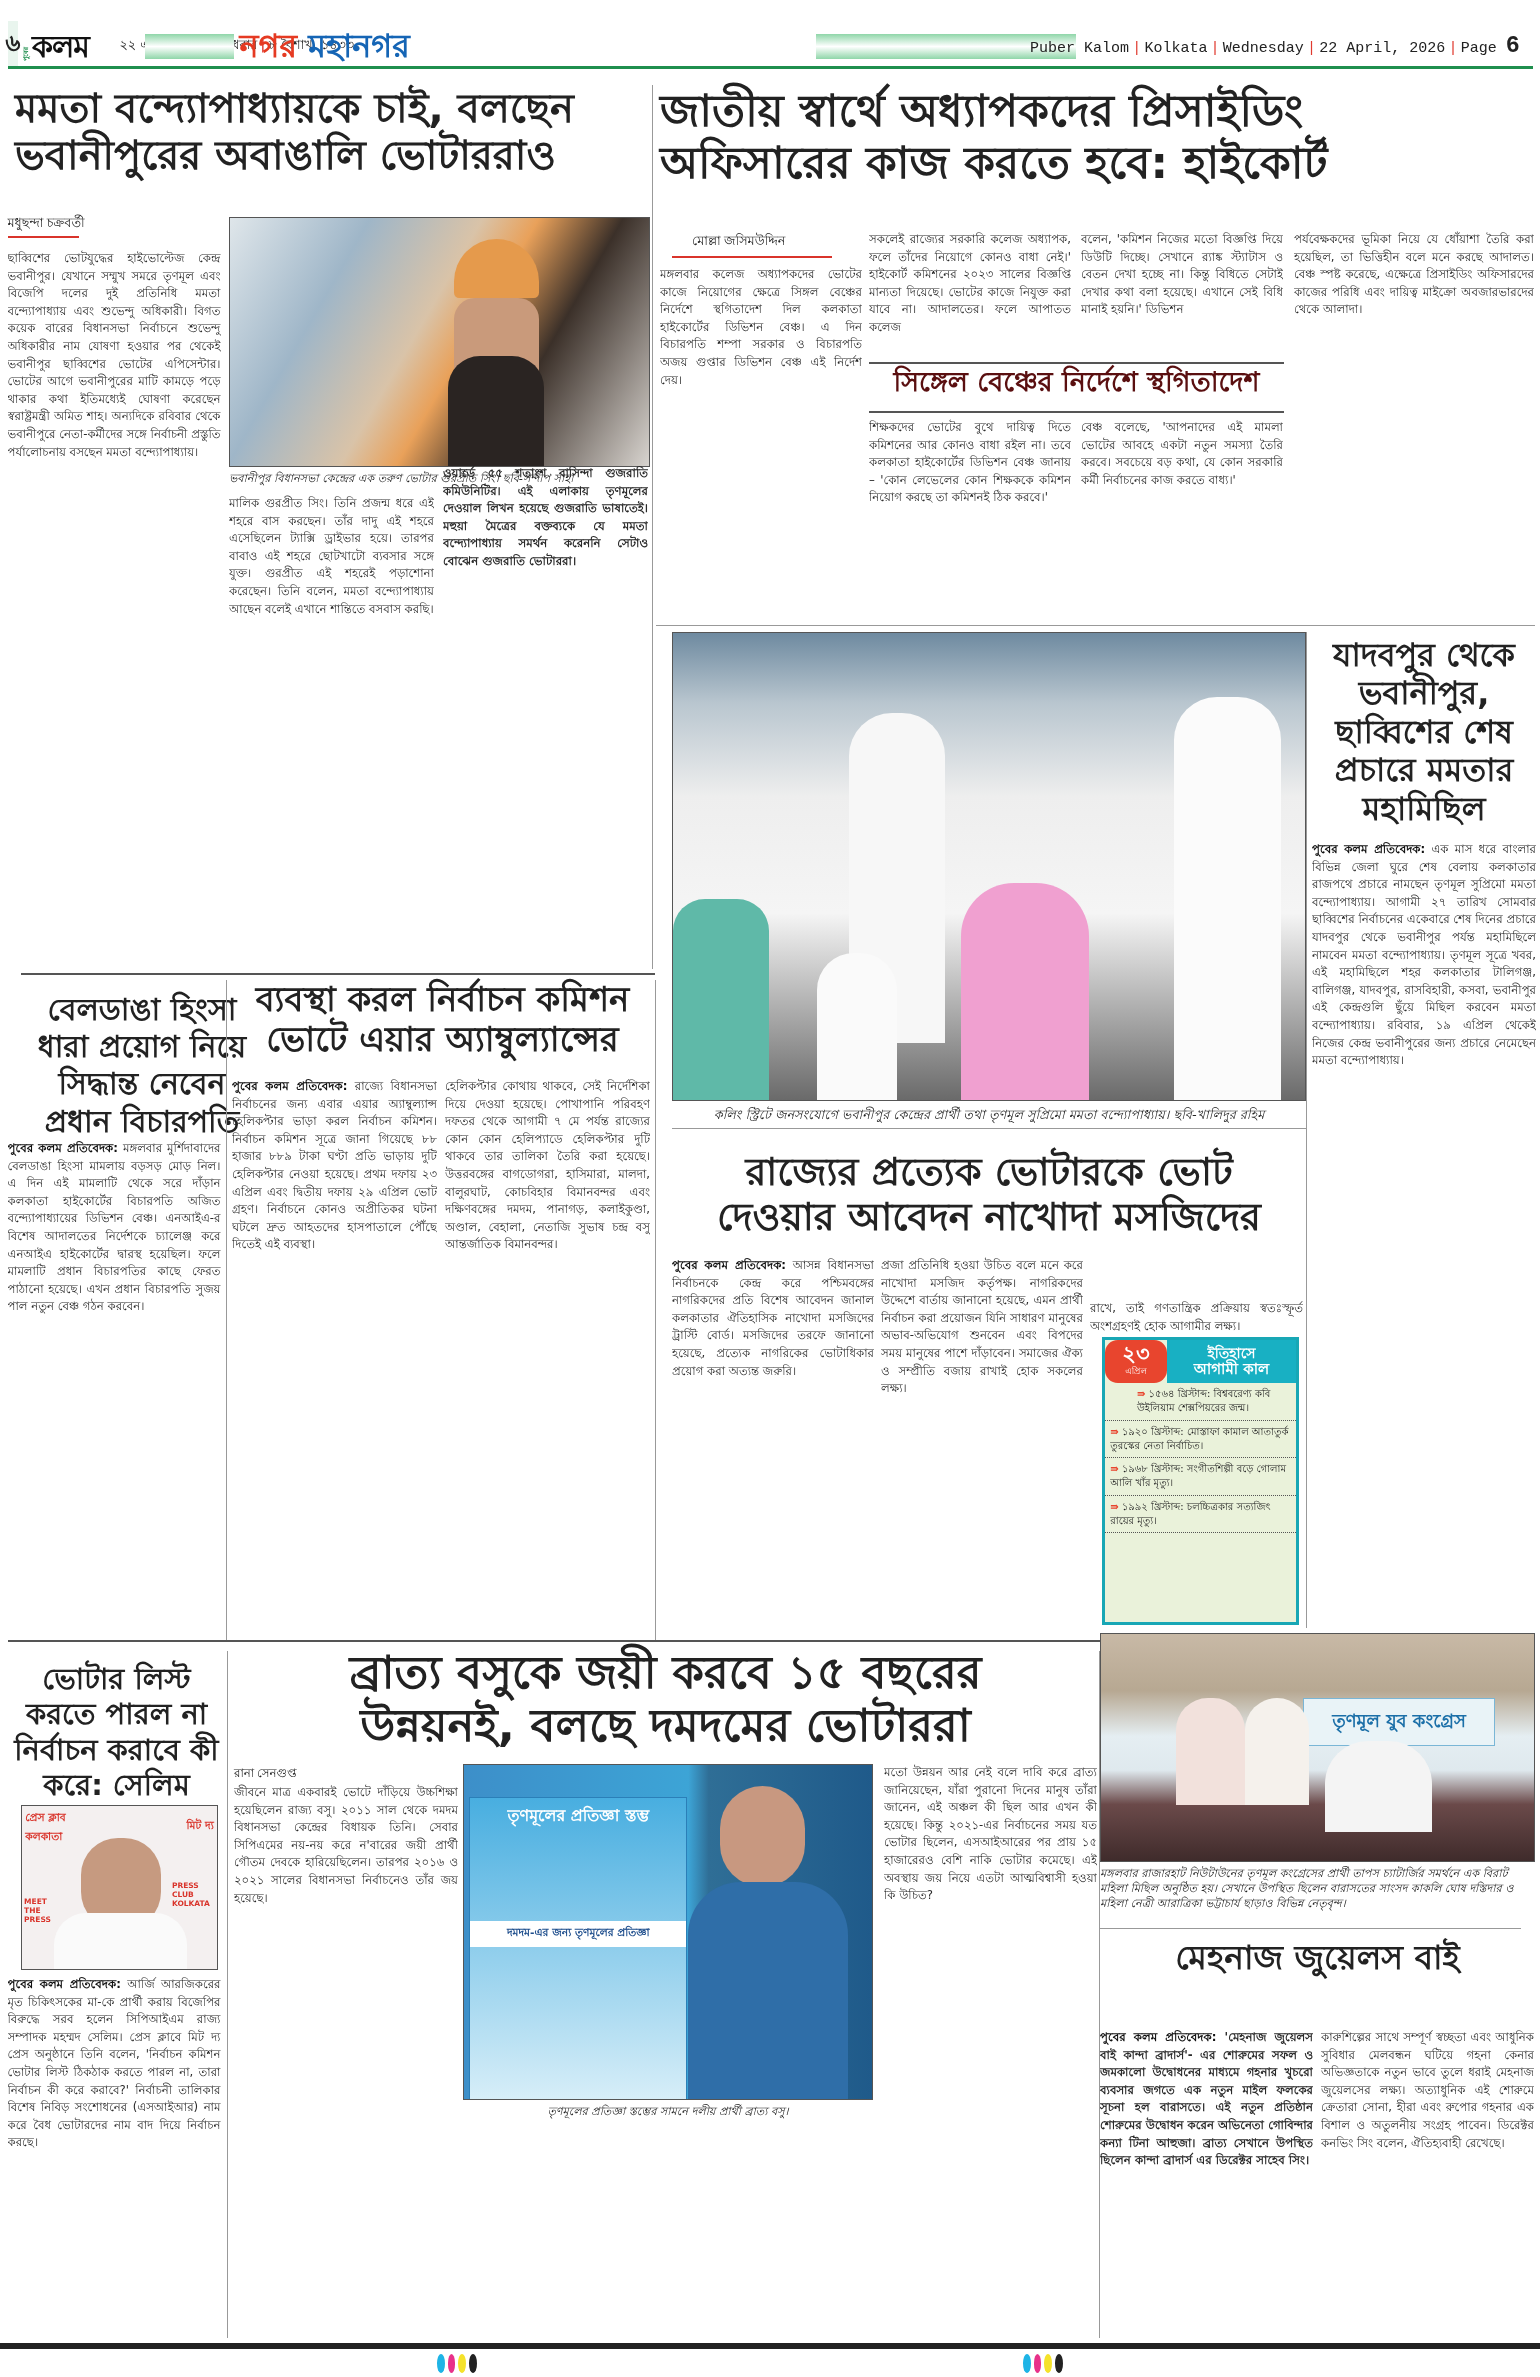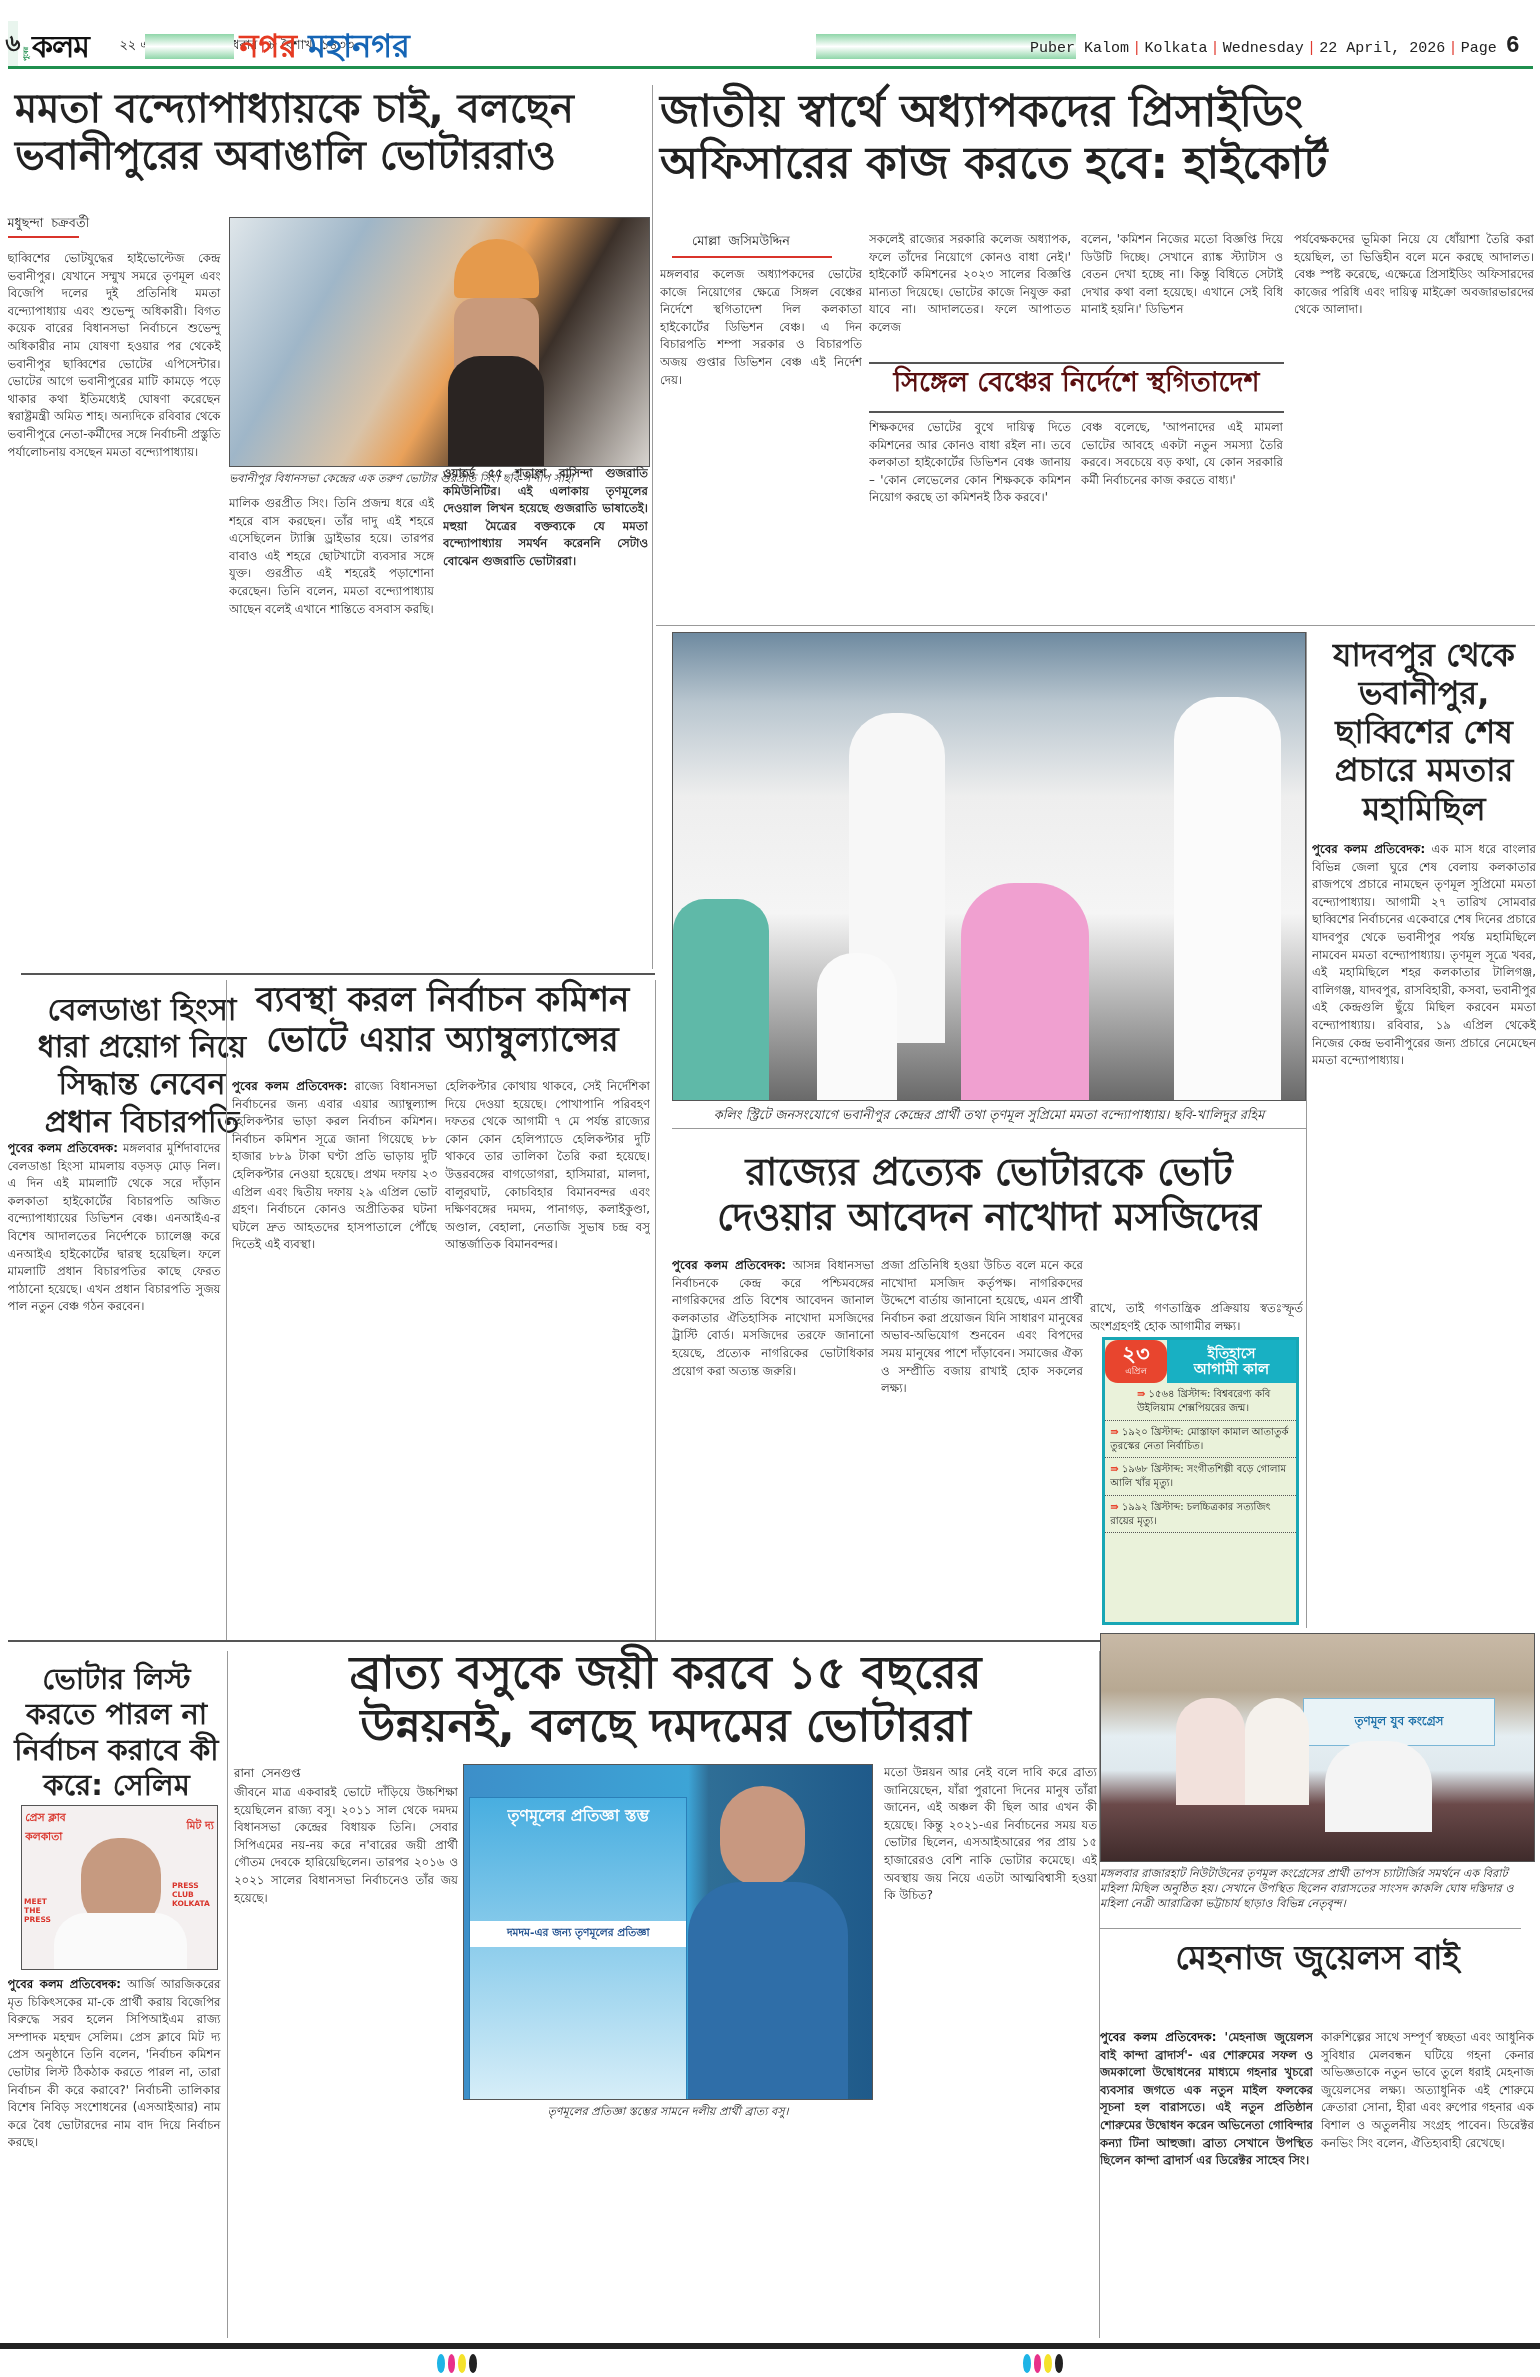--- a/index.html
+++ b/index.html
@@ -18,21 +18,21 @@
   .mh-section { top: 0; font-family: "DejaVu Sans", sans-serif; font-weight: bold; font-size: 32px; }
   .mh-section .w1 { color: #e53a22; } .mh-section .w2 { color: #1565b5; }
   .mh-right { top: 12px; right: 12.8px; font-family: Liberation Mono, monospace; font-size: 15px; color:#222; }
   .mh-right .sep { color: #e03a2f; margin: 0 3.2px; }
   .mh-right .pg { font-size: 23.4px; font-weight: bold; }
   .mh-rule { left: 7.5px; top: 66px; width: 1525px; height: 3.2px; background: #1f8f4e; }
 
   
   .hl { font-family: "DejaVu Sans", sans-serif; font-weight: bold; color: #222; line-height: 1.18; }
   .hl-center { text-align: center; }
-  .byline { font-family: Liberation Mono, monospace; font-size: 12.8px; color: #222; }
+  .byline { font-family: Liberation Serif, serif; font-size: 12.8px; color: #222; }
   .byline-rule { height: 1.6px; background: #d9342b; }
   .body-text { font-family: "DejaVu Sans", sans-serif; font-size: 11.7px; line-height: 17.6px; color: #2a2a2a; text-align: justify; overflow: hidden; }
   .body-text b { color: #111; }
   .caption { font-family: "DejaVu Sans", sans-serif; font-style: italic; font-size: 11.2px; color: #222; line-height: 1.35; }
   .vrule { width: 1.1px; background: #999; }
   .hrule { height: 1.6px; background: #555; }
   .hrule-thin { height: 1.1px; background: #999; }
 
   .photo { border: 1.1px solid #555; overflow: hidden; }
 
@@ -198,21 +198,21 @@
     <div style="margin-top:91px;background:#fff;color:#1d4d8c;font-family:'DejaVu Sans',sans-serif;font-weight:bold;font-size:10.7px;text-align:center;padding:3.2px;">দমদম-এর জন্য তৃণমূলের প্রতিজ্ঞা</div>
   </div>
   <div style="position:absolute;left:256px;top:21px;width:85px;height:101px;background:#c89880;border-radius:43px;"></div>
   <div style="position:absolute;left:224px;top:117px;width:160px;height:218px;background:#2f6ea8;border-radius:53px 53px 0 0;"></div>
 </div>
 <div class="abs caption" style="left:463px;top:2104px;width:410px;text-align:center;">তৃণমূলের প্রতিজ্ঞা স্তম্ভের সামনে দলীয় প্রার্থী ব্রাত্য বসু।</div>
 <div class="abs body-text" style="left:884px;top:1764px;width:213px;height:575px;">মতো উন্নয়ন আর নেই বলে দাবি করে ব্রাত্য জানিয়েছেন, যাঁরা পুরানো দিনের মানুষ তাঁরা জানেন, এই অঞ্চল কী ছিল আর এখন কী হয়েছে। কিন্তু ২০২১-এর নির্বাচনের সময় যত ভোটার ছিলেন, এসআইআরের পর প্রায় ১৫ হাজারেরও বেশি নাকি ভোটার কমেছে। এই অবস্থায় জয় নিয়ে এতটা আত্মবিশ্বাসী হওয়া কি উচিত?</div>
 <div class="abs vrule" style="left:1099px;top:1651px;height:687px;"></div>
 
 <div class="abs photo" style="left:1100px;top:1633px;width:435px;height:229px;background:linear-gradient(180deg,#c8b9a6 0%,#b7a892 25%,#e5eef2 45%,#dfe9ee 60%,#6b4a4a 75%,#3f2b2b 100%);">
-  <div style="position:absolute;left:202px;top:64px;width:192px;height:48px;background:#e9f3f7;border:1.1px solid #7ab6d6;color:#1b6fa8;font-family:'DejaVu Sans',sans-serif;font-weight:bold;font-size:12px;display:flex;align-items:center;justify-content:center;">তৃণমূল যুব কংগ্রেস</div>
+  <div style="position:absolute;left:202px;top:64px;width:192px;height:48px;background:#e9f3f7;border:1.1px solid #7ab6d6;color:#1b6fa8;font-family:'DejaVu Sans',sans-serif;font-weight:bold;font-size:18px;display:flex;align-items:center;justify-content:center;">তৃণমূল যুব কংগ্রেস</div>
   <div style="position:absolute;left:75px;top:64px;width:69px;height:107px;background:#f2e1dc;border-radius:32px 32px 0 0;"></div>
   <div style="position:absolute;left:144px;top:64px;width:64px;height:107px;background:#f5f1ec;border-radius:32px 32px 0 0;"></div>
   <div style="position:absolute;left:224px;top:107px;width:107px;height:91px;background:#f4f4f4;border-radius:43px 43px 0 0;"></div>
 </div>
 <div class="abs caption" style="left:1100px;top:1866px;width:435px;">মঙ্গলবার রাজারহাট নিউটাউনের তৃণমূল কংগ্রেসের প্রার্থী তাপস চ্যাটার্জির সমর্থনে এক বিরাট মহিলা মিছিল অনুষ্ঠিত হয়। সেখানে উপস্থিত ছিলেন বারাসতের সাংসদ কাকলি ঘোষ দস্তিদার ও মহিলা নেত্রী আরাত্রিকা ভট্টাচার্য ছাড়াও বিভিন্ন নেতৃবৃন্দ।</div>
 <div class="abs hrule-thin" style="left:1100px;top:1928px;width:421px;"></div>
 
 <div class="abs hl hl-center" style="left:1100px;top:1936px;width:435px;font-size:33px;line-height:1.35;">
   <div>মেহনাজ জুয়েলস বাই</div>
 </div>

